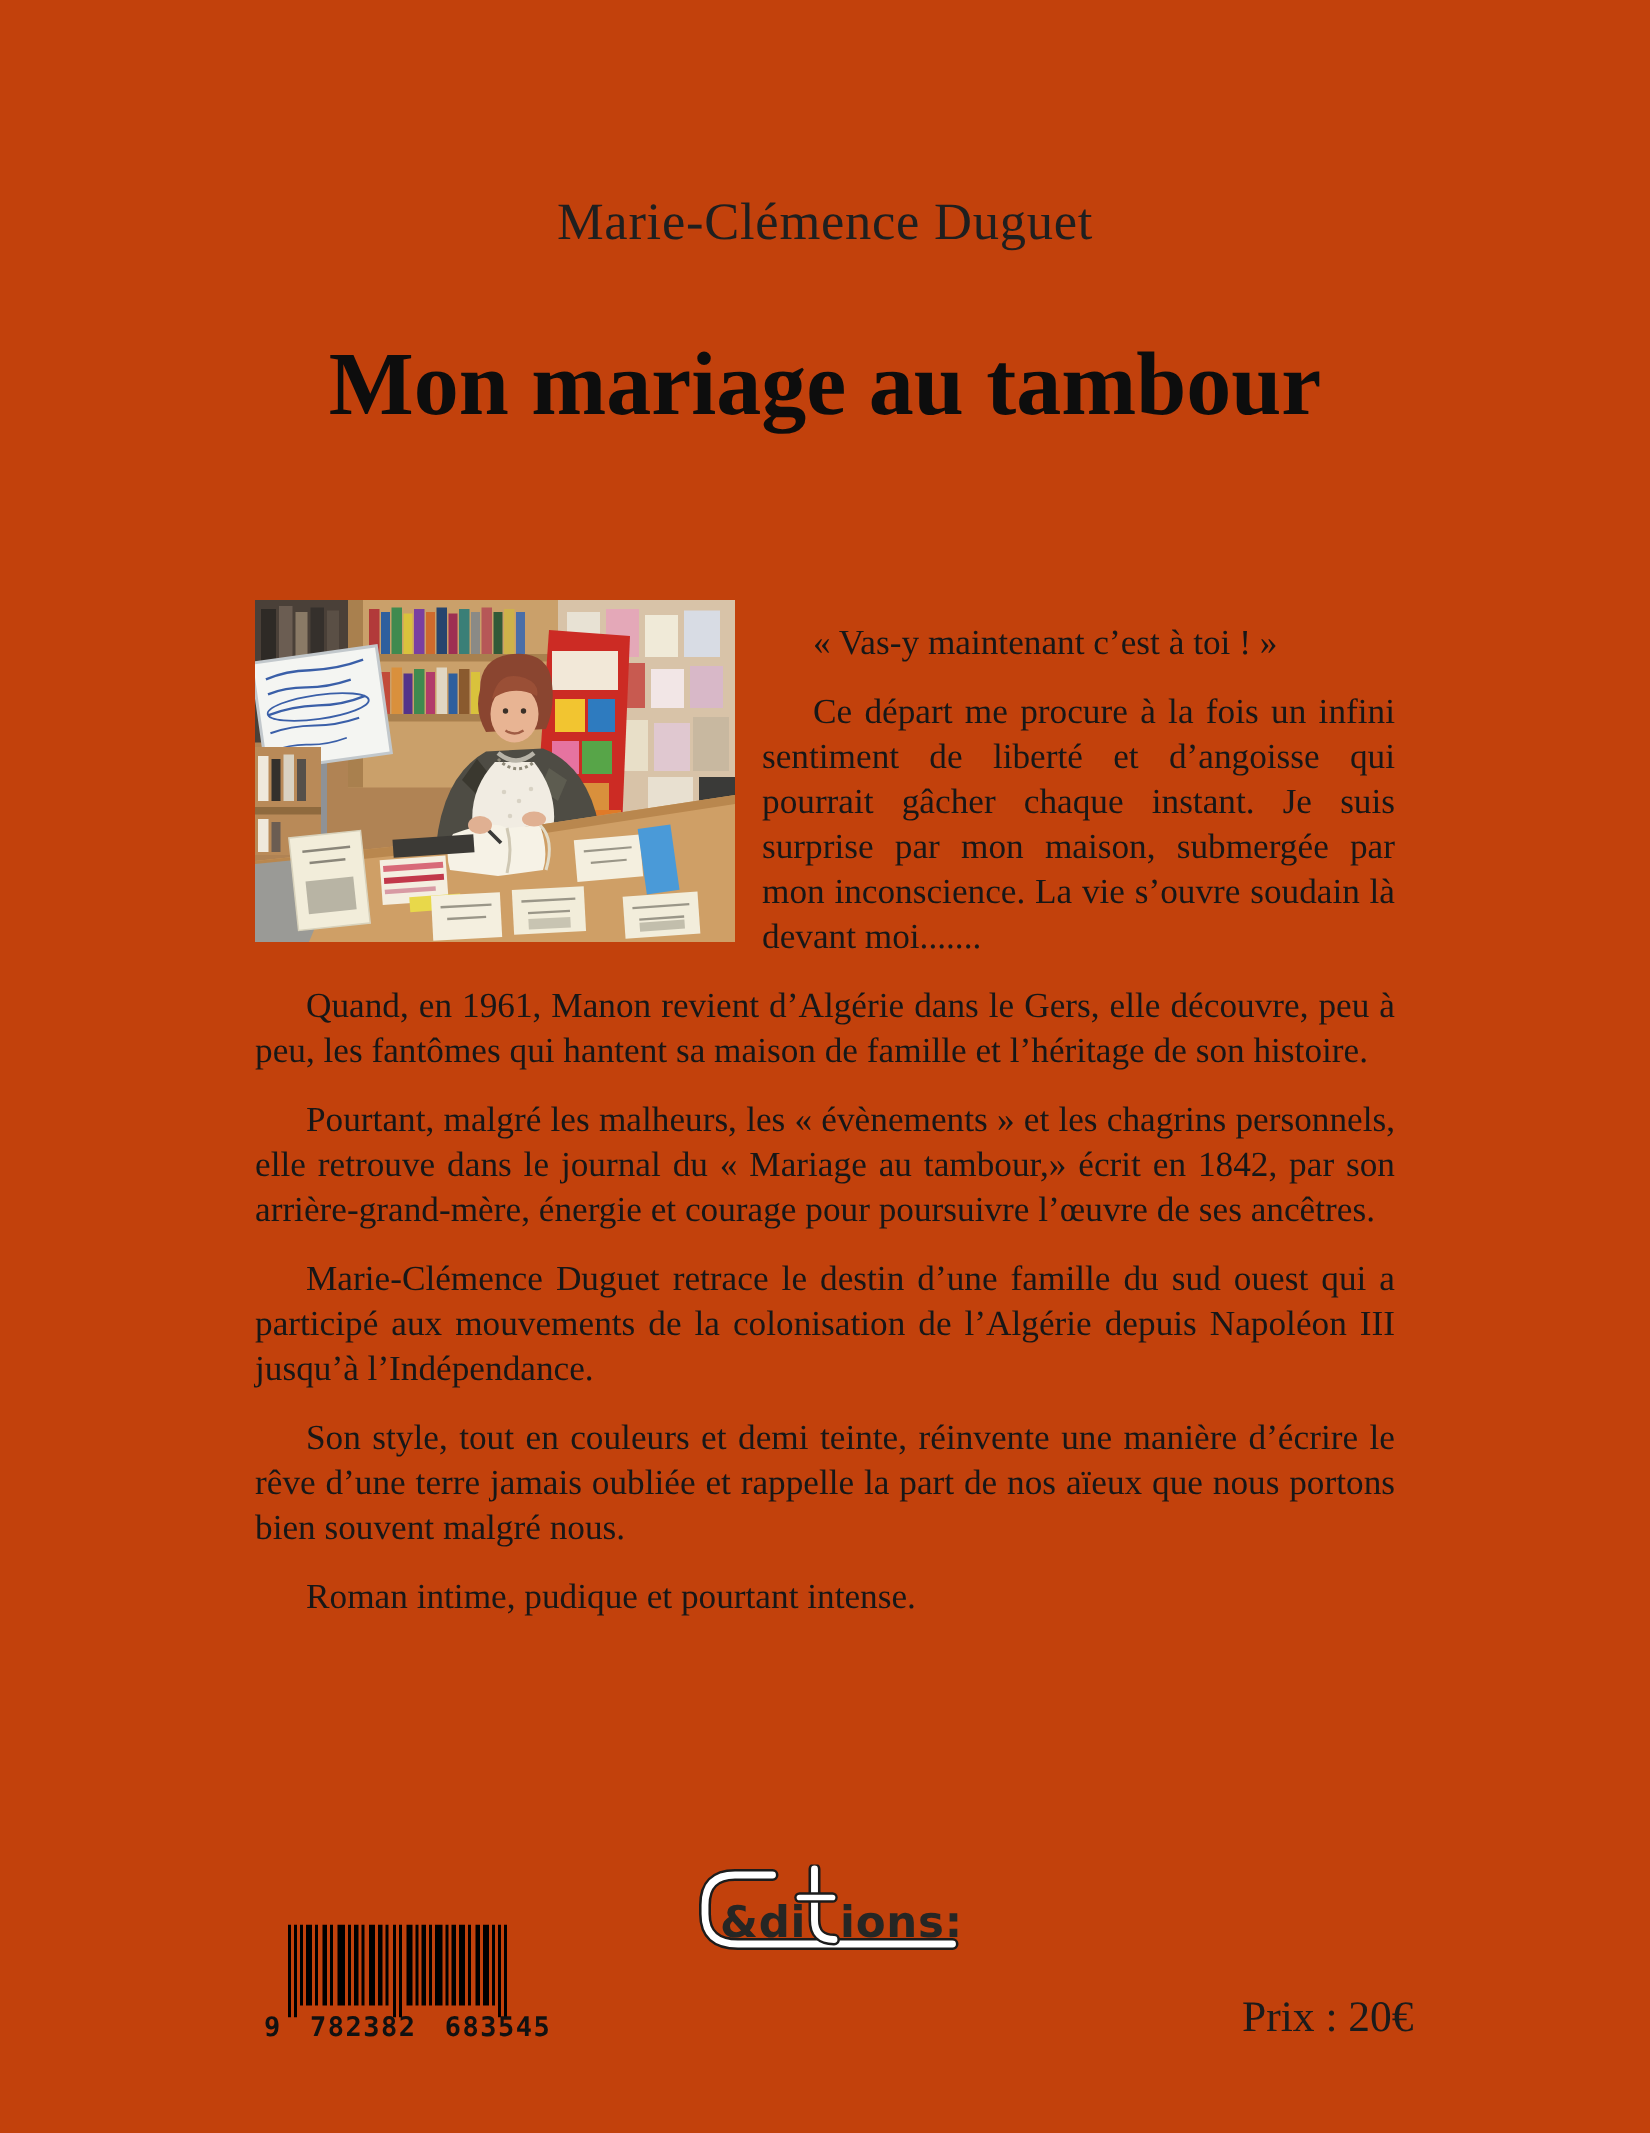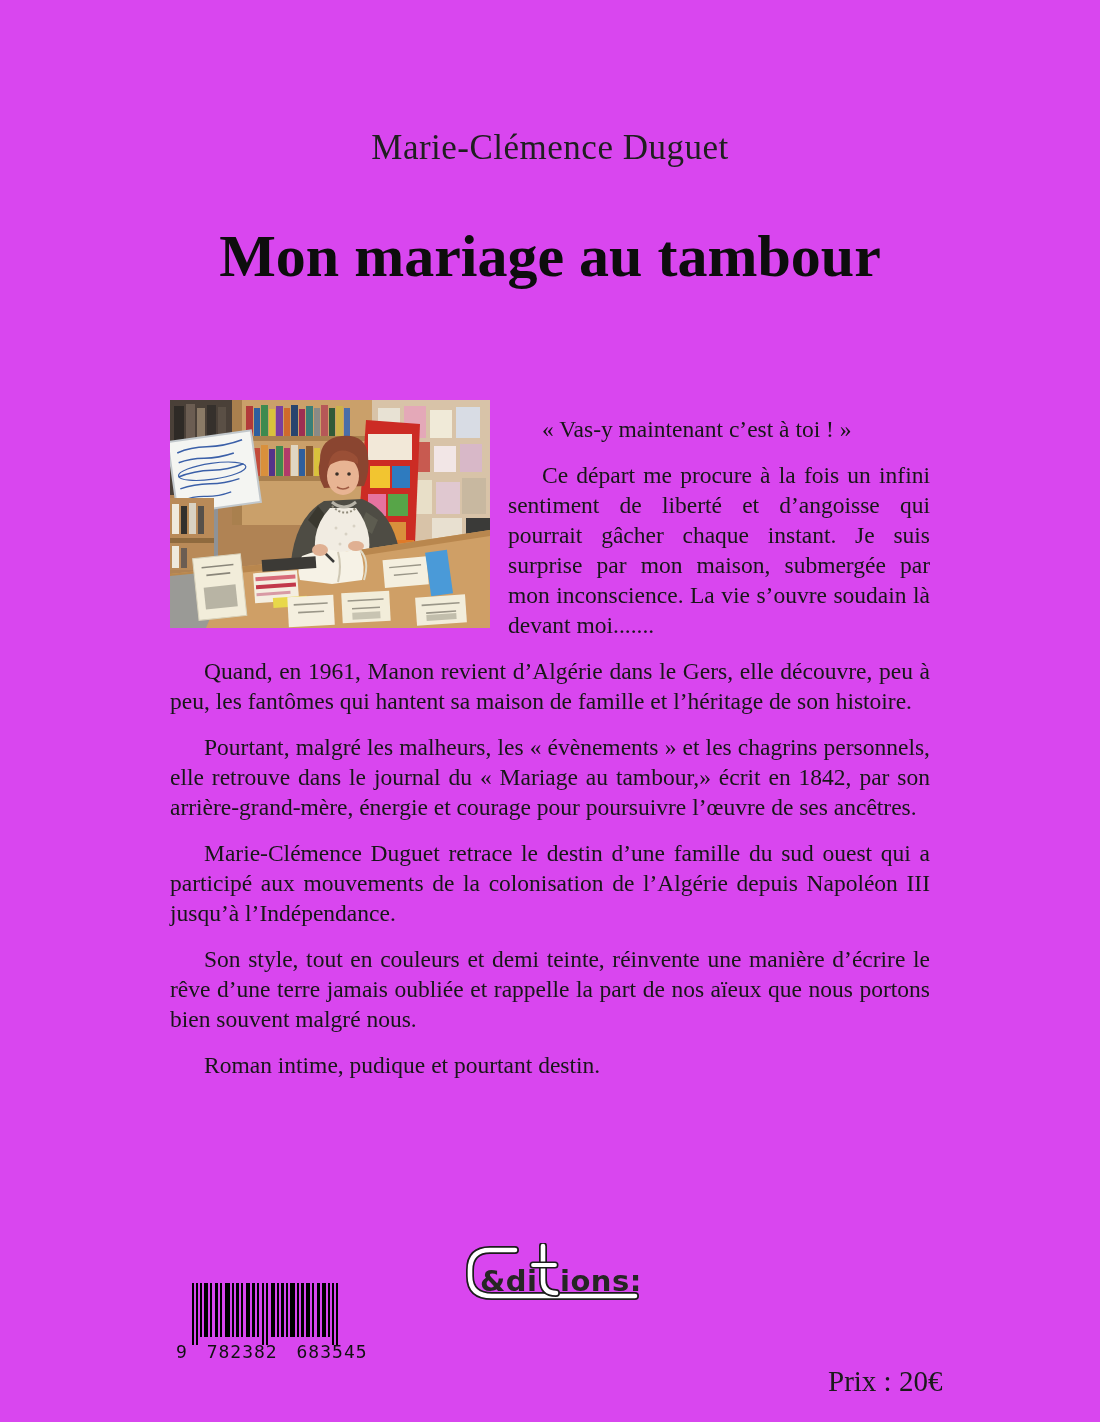--- a/index.html
+++ b/index.html
@@ -1,18 +1,18 @@
 <!DOCTYPE html>
 <html><head>
 <meta charset="utf-8">
 <style>
   * { margin:0; padding:0; box-sizing:border-box; }
   html,body { background:#ffffff; }
   .page {
-    position:relative; width:1100px; height:1422px; background:#d946ef;
+    position:relative; width:1100px; height:1422px; background:#c2410c;
     font-family:"Liberation Serif", serif; color:#1b1b1b; overflow:hidden;
   }
   .author {
     position:absolute; top:128px; left:0; width:100%;
     text-align:center; font-size:35px; letter-spacing:0.5px; color:#1f1f1f;
   }
   .title {
     position:absolute; top:222px; left:0; width:100%;
     text-align:center; font-size:60px; font-weight:bold; color:#0d0d0d;
   }
@@ -21,34 +21,34 @@
     font-size:23.5px; line-height:30px; text-align:justify; color:#171717;
   }
   .content p { text-indent:34px; margin:16px 0 15px 0; }
   .content p.quote { margin-bottom:13px; }
   .photo {
     float:left; width:320px; height:228px; margin:2px 18px 16px 0;
     background:#b08354; overflow:hidden;
   }
   .photo svg { display:block; }
 
-  .barcode-block { position:absolute; left:176px; top:1283px; width:172px; }
+  .barcode-block { position:absolute; left:176px; top:1283px; width:172px;font-weight:bold; }
   .barcode-bars { display:block; margin-left:16px; }
   .barcode-digits {
     margin-top:-4px; font-family:"DejaVu Sans Mono", monospace;
     font-size:18px; letter-spacing:1px; word-spacing:7px; color:#111;
     white-space:nowrap;
   }
   .logo-block { position:absolute; left:463px; top:1243px; width:182px; height:64px; }
   .imprint {
     position:absolute; left:479px; top:1324px; min-width:150px; height:38px;
     background:#050505; color:#f5f5f5; font-size:27px; text-align:center;
     line-height:37px; padding:0 14px; border:1px solid #8f8f8f;
   }
-  .price { position:absolute; left:828px; top:1329px; font-size:29px; color:#1b1b1b;margin-top:36px; }
+  .price { position:absolute; left:828px; top:1329px; font-size:29px; color:#1b1b1b; }
 </style>
 </head>
 <body>
 
 <div class="page">
 
   <div class="author">Marie-Clémence Duguet</div>
   <h1 class="title">Mon mariage au tambour</h1>
 
   <div class="content">
@@ -221,21 +221,21 @@
         </g>
       </svg>
     </div>
 
     <p class="quote">« Vas-y maintenant c’est à toi ! »</p>
     <p>Ce départ me procure à la fois un infini sentiment de liberté et d’angoisse qui pourrait gâcher chaque instant. Je suis surprise par mon maison, submergée par mon inconscience. La vie s’ouvre soudain là devant moi.......</p>
     <p>Quand, en 1961, Manon revient d’Algérie dans le Gers, elle découvre, peu à peu, les fantômes qui hantent sa maison de famille et l’héritage de son histoire.</p>
     <p>Pourtant, malgré les malheurs, les « évènements » et les chagrins personnels, elle retrouve dans le journal du « Mariage au tambour,» écrit en 1842, par son arrière-grand-mère, énergie et courage pour poursuivre l’œuvre de ses ancêtres.</p>
     <p>Marie-Clémence Duguet retrace le destin d’une famille du sud ouest qui a participé aux mouvements de la colonisation de l’Algérie depuis Napoléon III jusqu’à l’Indépendance.</p>
     <p>Son style, tout en couleurs et demi teinte, réinvente une manière d’écrire le rêve d’une terre jamais oubliée et rappelle la part de nos aïeux que nous portons bien souvent malgré nous.</p>
-    <p>Roman intime, pudique et pourtant destin.</p>
+    <p>Roman intime, pudique et pourtant intense.</p>
   </div>
 
   <div class="barcode-block">
     <svg class="barcode-bars" width="146" height="62" viewBox="0 0 146 62" xmlns="http://www.w3.org/2000/svg">
       <g fill="#000">
         <rect x="0" y="0" width="2" height="62"></rect>
           <rect x="4" y="0" width="2" height="62"></rect>
         <rect x="8" y="0" width="2" height="54"></rect>
           <rect x="12" y="0" width="4" height="54"></rect>
         <rect x="18" y="0" width="2" height="54"></rect>

